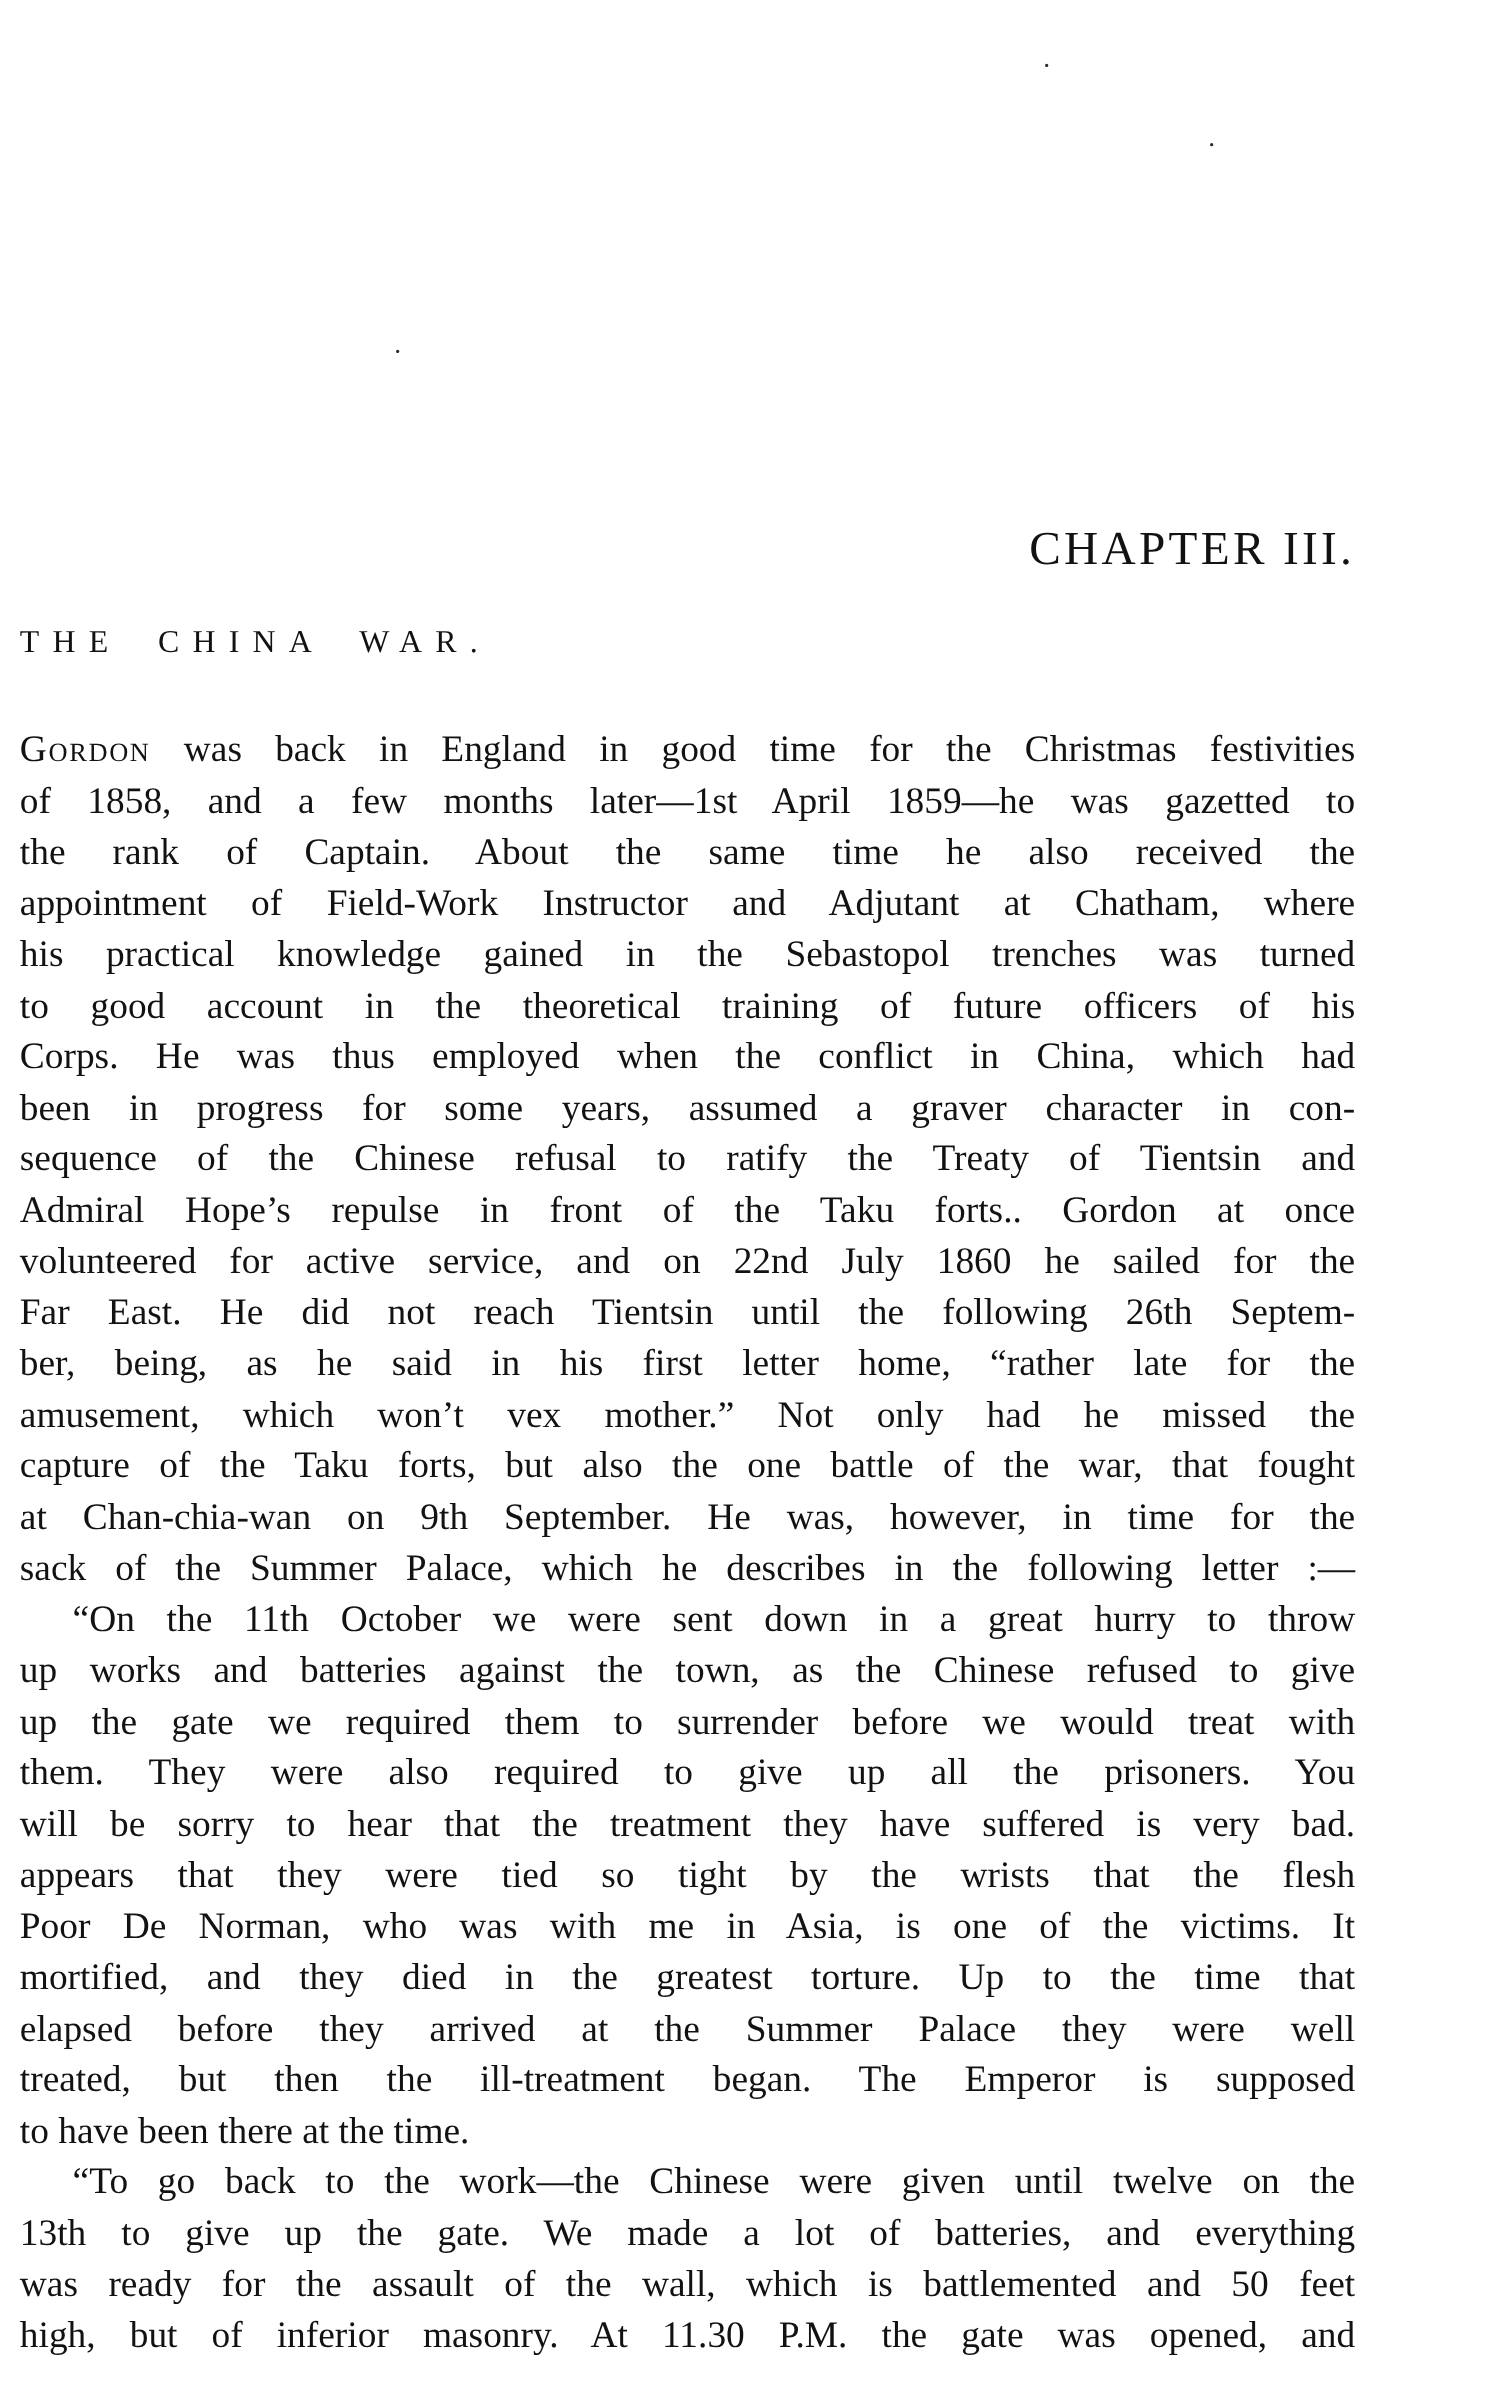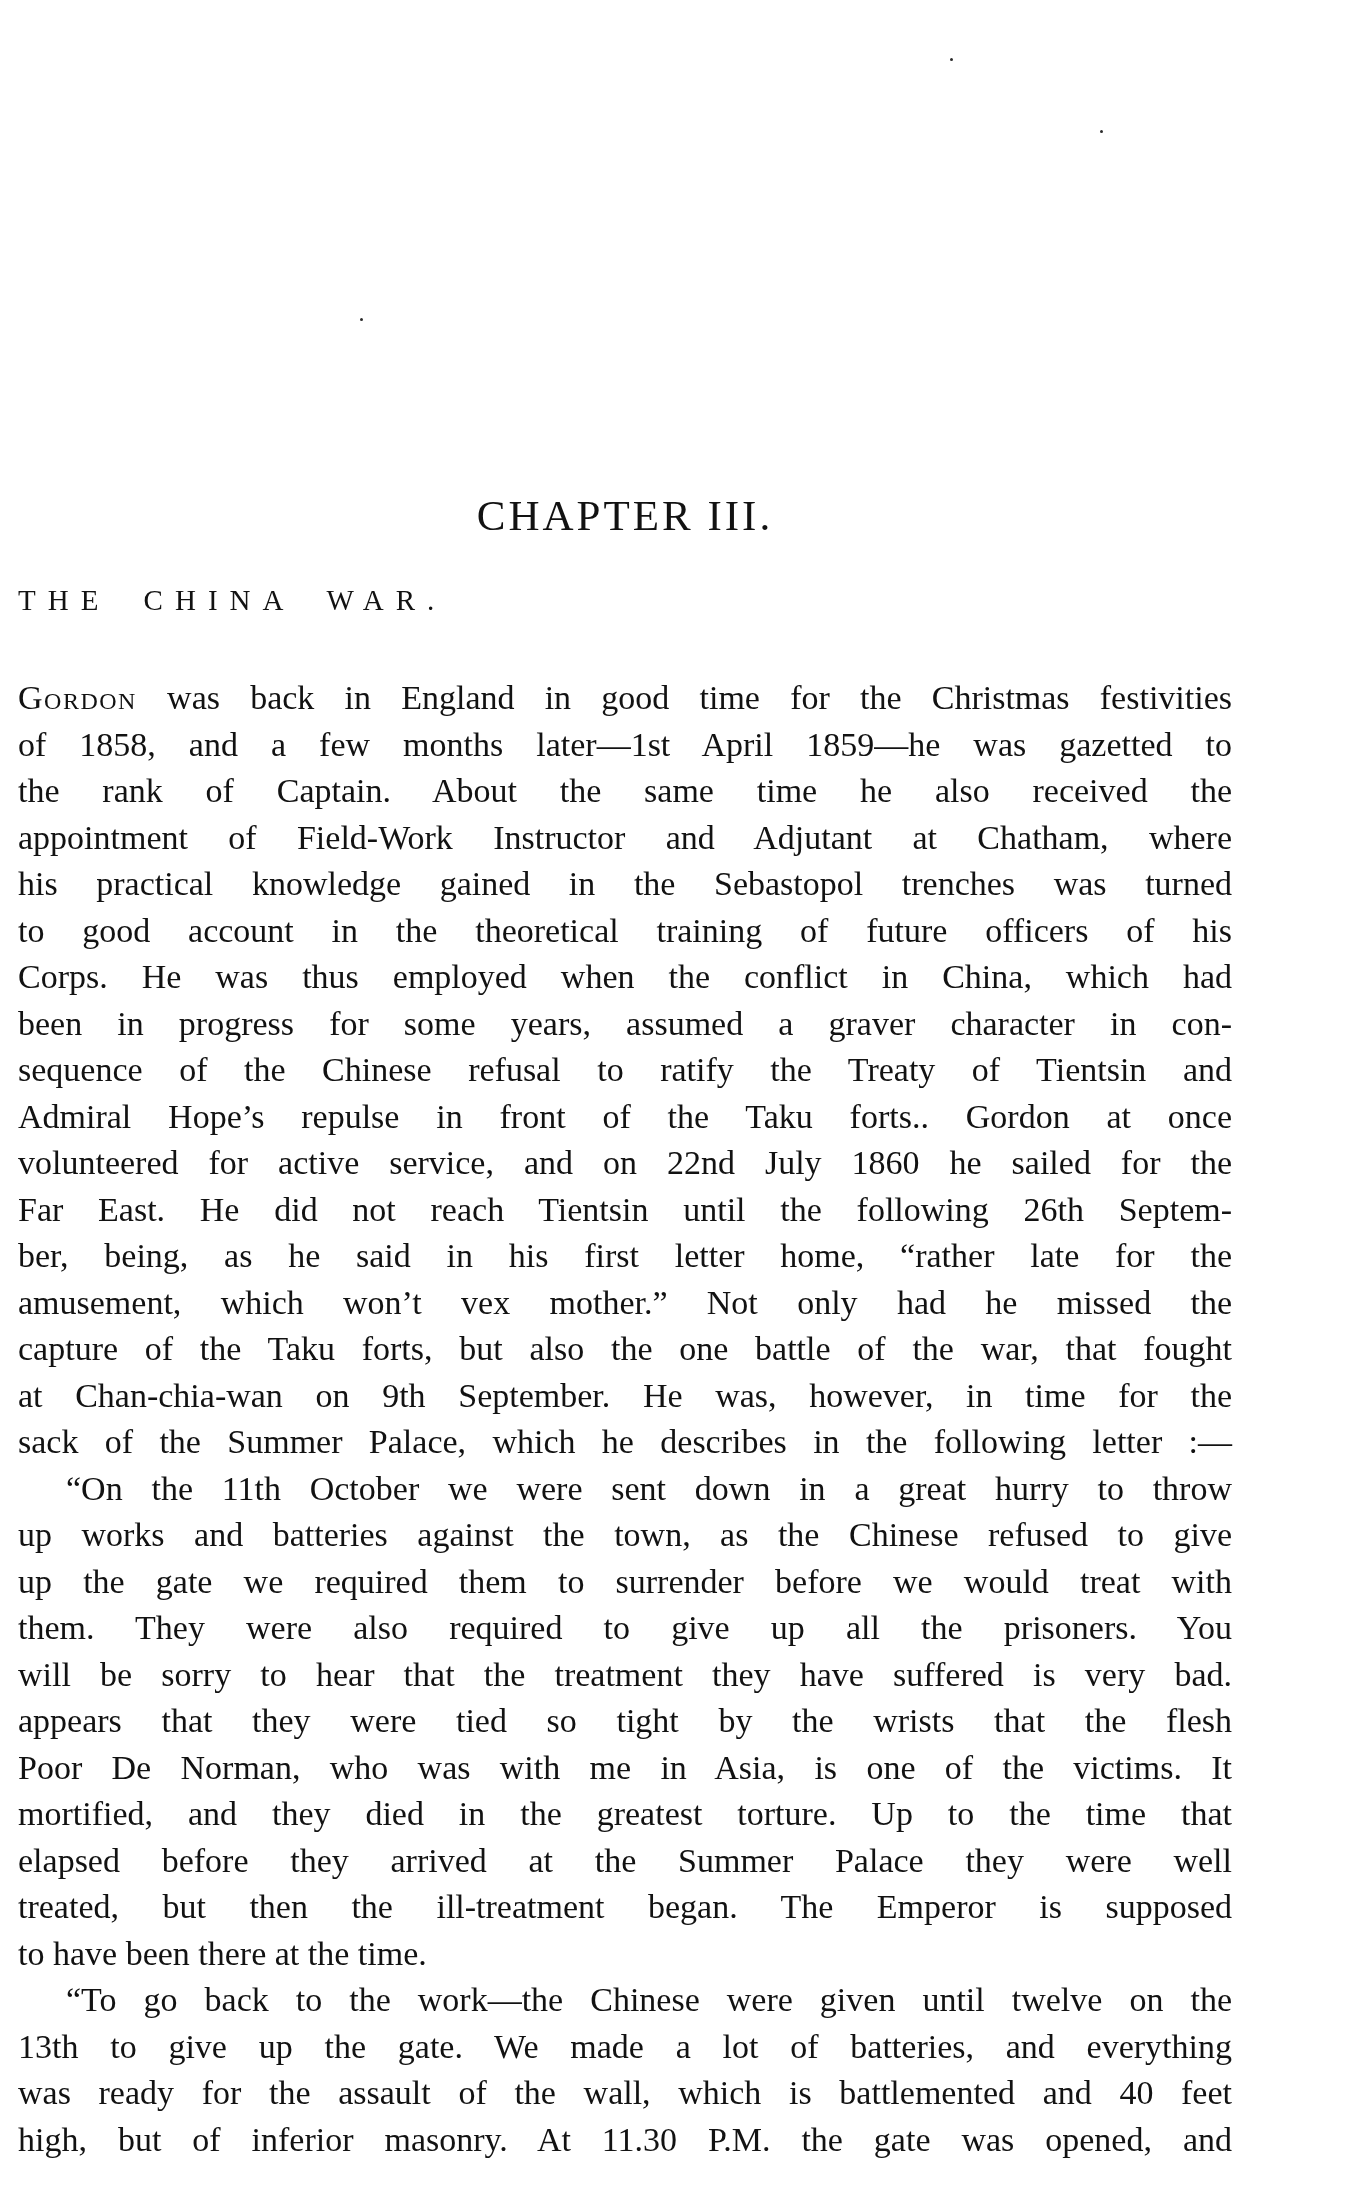--- a/index.html
+++ b/index.html
@@ -24,23 +24,23 @@
     background: #2b2b2b;
     border-radius: 50%;
   }
   .text-column {
     position: absolute;
     left: 18px;
     top: 0;
     width: 1214px;
   }
   .chapter-title {
-    margin: 16px;
+    margin: 0;
     padding-top: 476px;
-    text-align: center;
+    text-align: right;
     font-size: 43px;
     line-height: 48px;
     font-weight: normal;
     letter-spacing: 3px;
   }
   .chapter-subtitle {
     margin: 44px 0 0 0;
     text-align: left;
     font-size: 29px;
     line-height: 33px;
@@ -119,19 +119,19 @@
           <div class="line">elapsed before they arrived at the Summer Palace they were well</div>
           <div class="line">treated, but then the ill-treatment began.  The Emperor is supposed</div>
         </div>
 
       <div class="line para-last">to have been there at the time.</div>
 
       <div class="line indent">“To go back to the work—the Chinese were given until twelve on the</div>
 
       <div>
           <div class="line">13th to give up the gate.  We made a lot of batteries, and everything</div>
-          <div class="line">was ready for the assault of the wall, which is battlemented and 40 feet</div>
+          <div class="line">was ready for the assault of the wall, which is battlemented and 50 feet</div>
           <div class="line">high, but of inferior masonry.  At 11.30 P.M. the gate was opened, and</div>
         </div>
 
     </div>
   </div>
 </div>
 
 </body></html>

